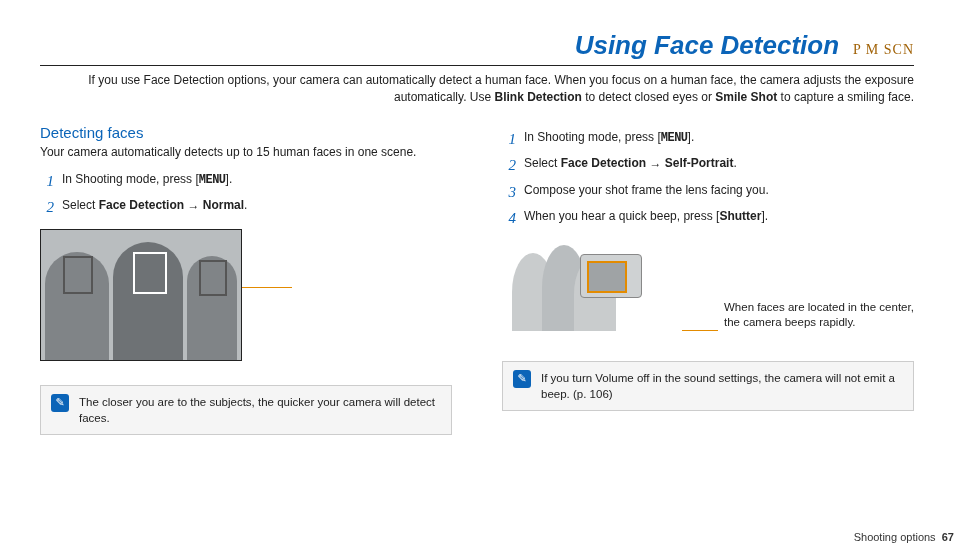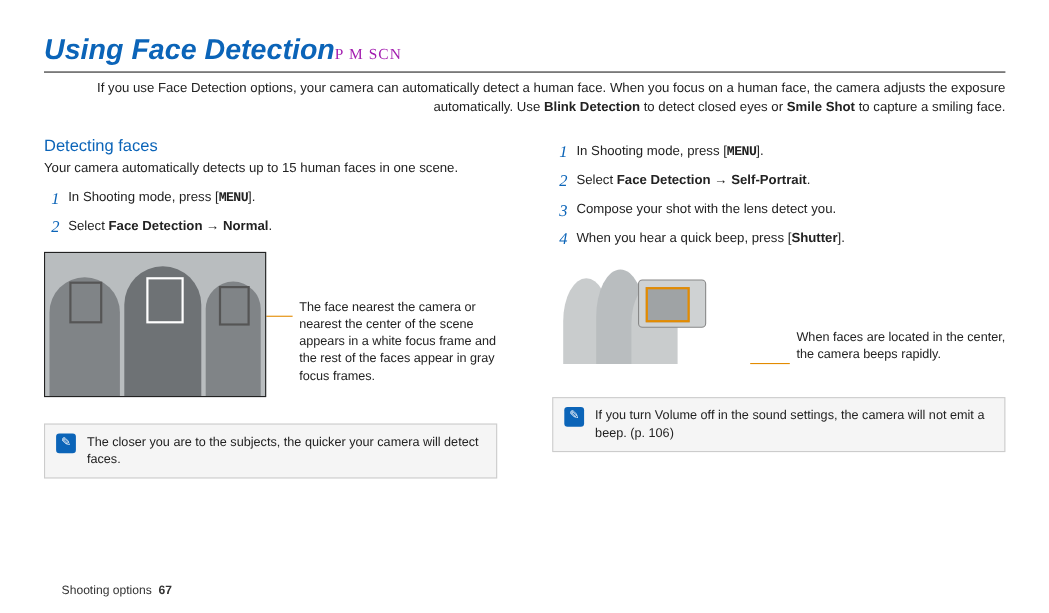--- a/index.html
+++ b/index.html
@@ -10,34 +10,35 @@
     color: #222;
     width: 954px;
     height: 557px;
     box-sizing: border-box;
     background: #fff;
     position: relative;
   }
   .title-row {
     display: flex;
     align-items: baseline;
-    gap: 0;
+    gap: 14px;
+    justify-content: flex-end;
   }
   .title {
     color: #0b64b8;
     font-size: 26px;
     font-weight: bold;
     font-style: italic;
     margin: 0;
   }
   .modes {
     font-family: "Times New Roman", serif;
     font-size: 14px;
     letter-spacing: 1px;
-    color: #a21caf;
+    color: #a16207;
   }
   hr.title-rule {
     border: none;
     border-top: 1px solid #222;
     margin: 4px 0 6px 0;
   }
   .intro {
     font-size: 12px;
     line-height: 1.4;
     margin: 0 0 18px 0;
@@ -194,21 +195,21 @@
     font-size: 11.5px;
     line-height: 1.35;
     margin-left: 6px;
     max-width: 190px;
     margin-top: 24px;
   }
   .footer {
     position: absolute;
     bottom: 14px;
     left: 16px; right: 0;
-    text-align: left;
+    text-align: right;
     font-size: 11px;
     color: #333;
     padding-left: 40px;
   }
   .footer .pagenum { font-weight: bold; }
 </style>
 </head>
 <body>
 
 <div class="title-row">
@@ -242,21 +243,20 @@
     <div class="figure-row">
       <div class="figure-box">
         <div class="silhouette sil1"></div>
         <div class="silhouette sil2"></div>
         <div class="silhouette sil3"></div>
         <div class="face-frame ff1"></div>
         <div class="face-frame ff2"></div>
         <div class="face-frame ff3"></div>
       </div>
       <div class="callout-line"></div>
-      <div class="callout-text">The face nearest the camera or nearest the center of the scene appears in a white focus frame and the rest of the faces appear in gray focus frames.</div>
     </div>
 
     <div class="note-box">
       <div class="note-icon">✎</div>
       <div>The closer you are to the subjects, the quicker your camera will detect faces.</div>
     </div>
   </div>
 
   <div class="col">
 
@@ -267,21 +267,21 @@
       </span>
     </div>
     <div class="step">
       <span class="step-num">2</span>
       <span class="step-text">
         <span>Select </span><b>Face Detection</b><span> → </span><b>Self-Portrait</b><span>.</span>
       </span>
     </div>
     <div class="step">
       <span class="step-num">3</span>
-      <span class="step-text">Compose your shot with the lens detect you.</span>
+      <span class="step-text">Compose your shot frame the lens facing you.</span>
     </div>
     <div class="step">
       <span class="step-num">4</span>
       <span class="step-text">
         <span>When you hear a quick beep, press [</span><b>Shutter</b><span>].</span>
       </span>
     </div>
 
     <div class="self-fig-row">
       <div class="self-fig">

